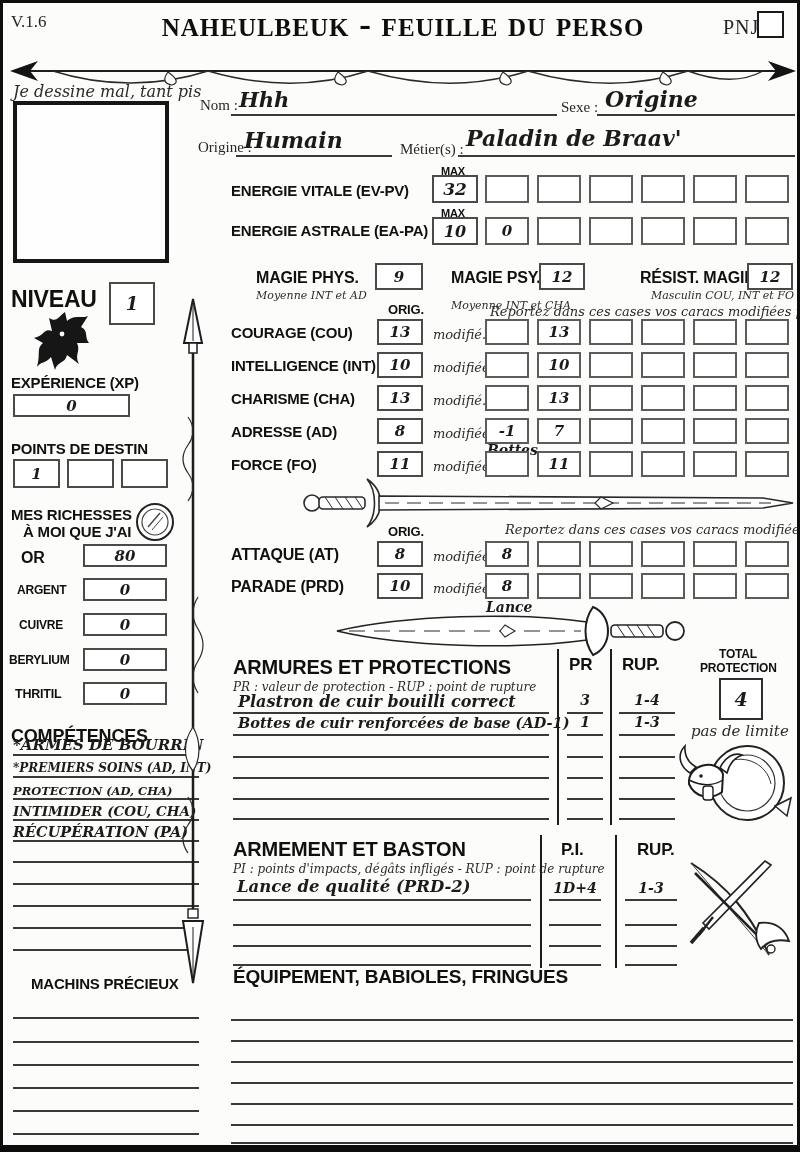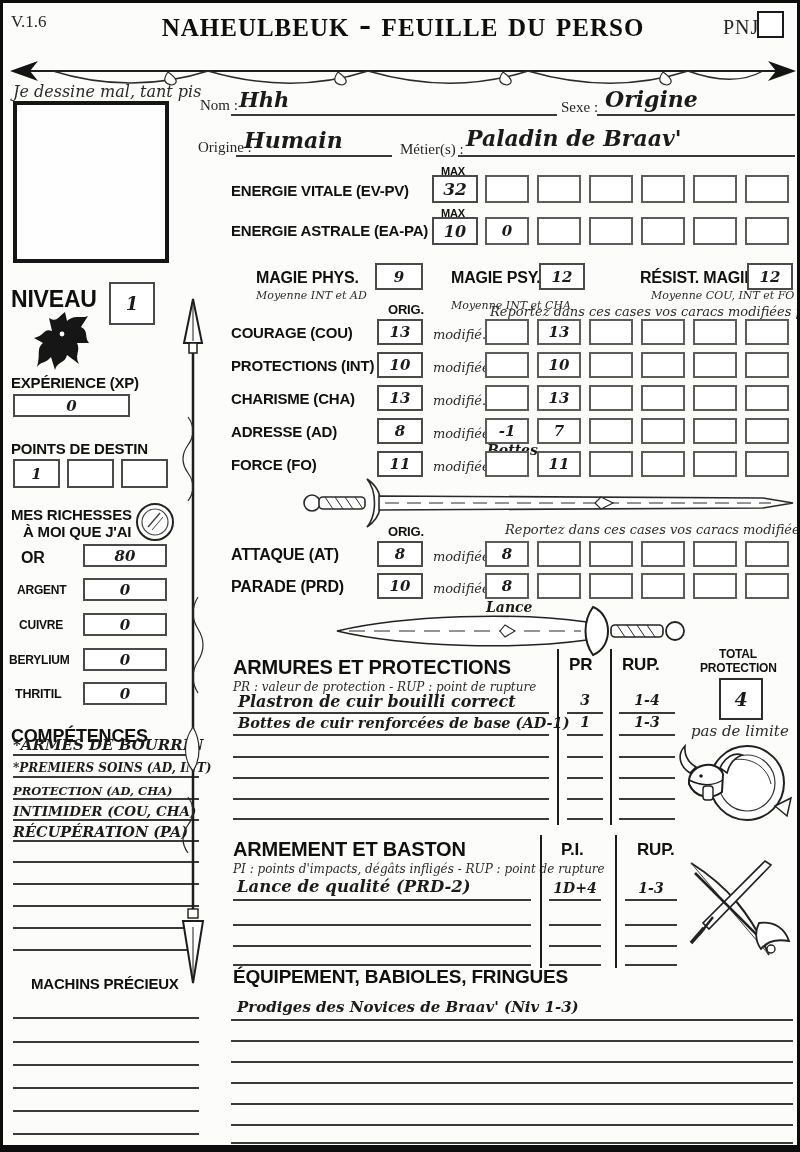--- a/index.html
+++ b/index.html
@@ -82,36 +82,36 @@
   <div class="cell" style="left:742px;top:214px;height:28px;"></div>
 
   <div class="dl" style="left:253px;top:266px;font-size:16px;">MAGIE PHYS.</div>
   <div class="box" style="left:372px;top:260px;width:48px;height:27px;font-size:15px;">9</div>
   <div class="sc" style="left:253px;top:286px;font-size:11px;">Moyenne INT et AD</div>
   <div class="dl" style="left:448px;top:266px;font-size:16px;">MAGIE PSY.</div>
   <div class="box" style="left:536px;top:260px;width:46px;height:27px;font-size:15px;">12</div>
   <div class="sc" style="left:448px;top:296px;font-size:11px;">Moyenne INT et CHA</div>
   <div class="dl" style="left:637px;top:266px;font-size:16px;">RÉSIST. MAGIE</div>
   <div class="box" style="left:744px;top:260px;width:46px;height:27px;font-size:15px;">12</div>
-  <div class="sc" style="left:648px;top:286px;font-size:11px;">Moyenne COU, INT et FO</div>
+  <div class="sc" style="left:648px;top:286px;font-size:11px;">Masculin COU, INT et FO</div>
 
   <div class="dl" style="left:385px;top:299px;font-size:13px;">ORIG.</div>
   <div class="sc" style="left:487px;top:301px;font-size:13px;">Reportez dans ces cases vos caracs modifiées par le matériel</div>
 
   <div class="dl" style="left:228px;top:321px;font-size:15px;">COURAGE (COU)</div>
   <div class="box" style="left:374px;top:316px;width:46px;height:26px;font-size:15px;">13</div>
   <div class="sc" style="left:430px;top:324px;font-size:13px;">modifié...</div>
   <div class="cell" style="left:482px;top:316px;"></div>
   <div class="cell" style="left:534px;top:316px;">13</div>
   <div class="cell" style="left:586px;top:316px;"></div>
   <div class="cell" style="left:638px;top:316px;"></div>
   <div class="cell" style="left:690px;top:316px;"></div>
   <div class="cell" style="left:742px;top:316px;"></div>
 
-  <div class="dl" style="left:228px;top:354px;font-size:15px;">PROTECTIONS (INT)</div>
+  <div class="dl" style="left:228px;top:354px;font-size:15px;">INTELLIGENCE (INT)</div>
   <div class="box" style="left:374px;top:349px;width:46px;height:26px;font-size:15px;">10</div>
   <div class="sc" style="left:430px;top:357px;font-size:13px;">modifiée...</div>
   <div class="cell" style="left:482px;top:349px;"></div>
   <div class="cell" style="left:534px;top:349px;">10</div>
   <div class="cell" style="left:586px;top:349px;"></div>
   <div class="cell" style="left:638px;top:349px;"></div>
   <div class="cell" style="left:690px;top:349px;"></div>
   <div class="cell" style="left:742px;top:349px;"></div>
 
   <div class="dl" style="left:228px;top:387px;font-size:15px;">CHARISME (CHA)</div>
@@ -345,21 +345,20 @@
     <line x1="20" y1="4" x2="98" y2="96" stroke="#444" stroke-width="1"></line>
     <polygon points="100,6 38,70 32,64 94,2" fill="#fff" stroke="#222" stroke-width="1.6"></polygon>
     <line x1="42" y1="58" x2="28" y2="76" stroke="#222" stroke-width="2.4"></line>
     <line x1="33" y1="69" x2="20" y2="84" stroke="#222" stroke-width="3.5"></line>
     <line x1="24" y1="14" x2="96" y2="86" stroke="#222" stroke-width="2.6"></line>
     <path d="M88,64 C104,62 114,70 118,82 C106,80 96,82 90,90 C84,82 84,72 88,64 Z" fill="#fff" stroke="#222" stroke-width="1.8"></path>
     <circle cx="100" cy="90" r="4" fill="#fff" stroke="#222" stroke-width="1.4"></circle>
   </svg>
 
   <div class="dl" style="left:230px;top:963px;font-size:19px;">ÉQUIPEMENT, BABIOLES, FRINGUES</div>
-  <div class="hw" style="left:234px;top:995px;font-size:15px;font-weight:600;">Prodiges des Novices de Braav' (Niv 1-3)</div>
   <div class="ul" style="left:228px;top:1016px;width:562px;"></div>
   <div class="ul" style="left:228px;top:1037px;width:562px;"></div>
   <div class="ul" style="left:228px;top:1058px;width:562px;"></div>
   <div class="ul" style="left:228px;top:1079px;width:562px;"></div>
   <div class="ul" style="left:228px;top:1100px;width:562px;"></div>
   <div class="ul" style="left:228px;top:1121px;width:562px;"></div>
   <div class="ul" style="left:228px;top:1139px;width:562px;"></div>
 
 </div>
 

